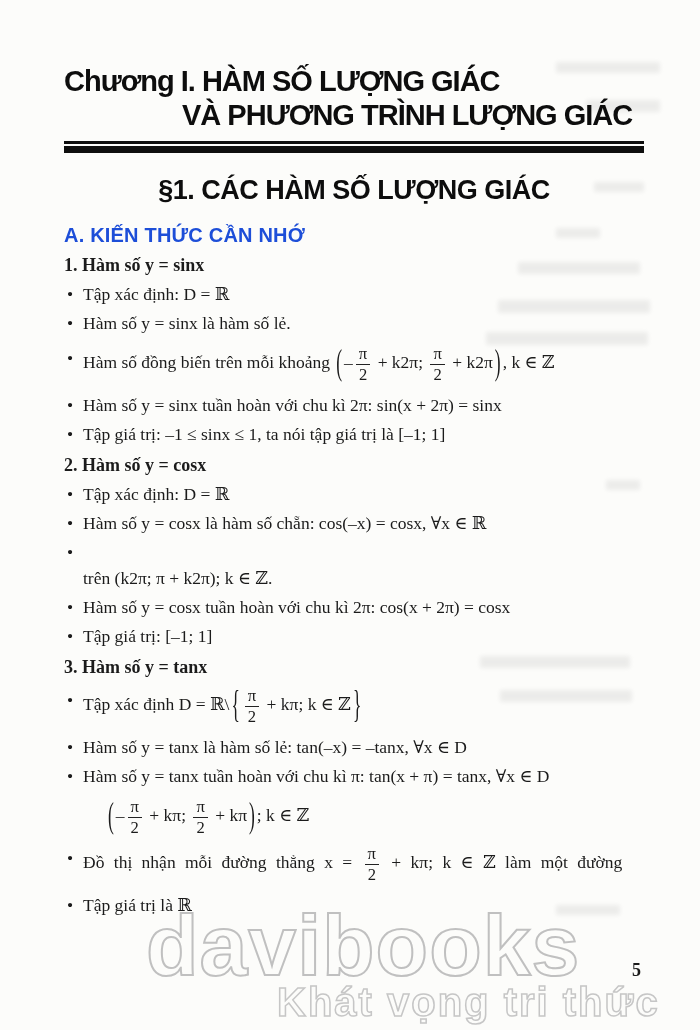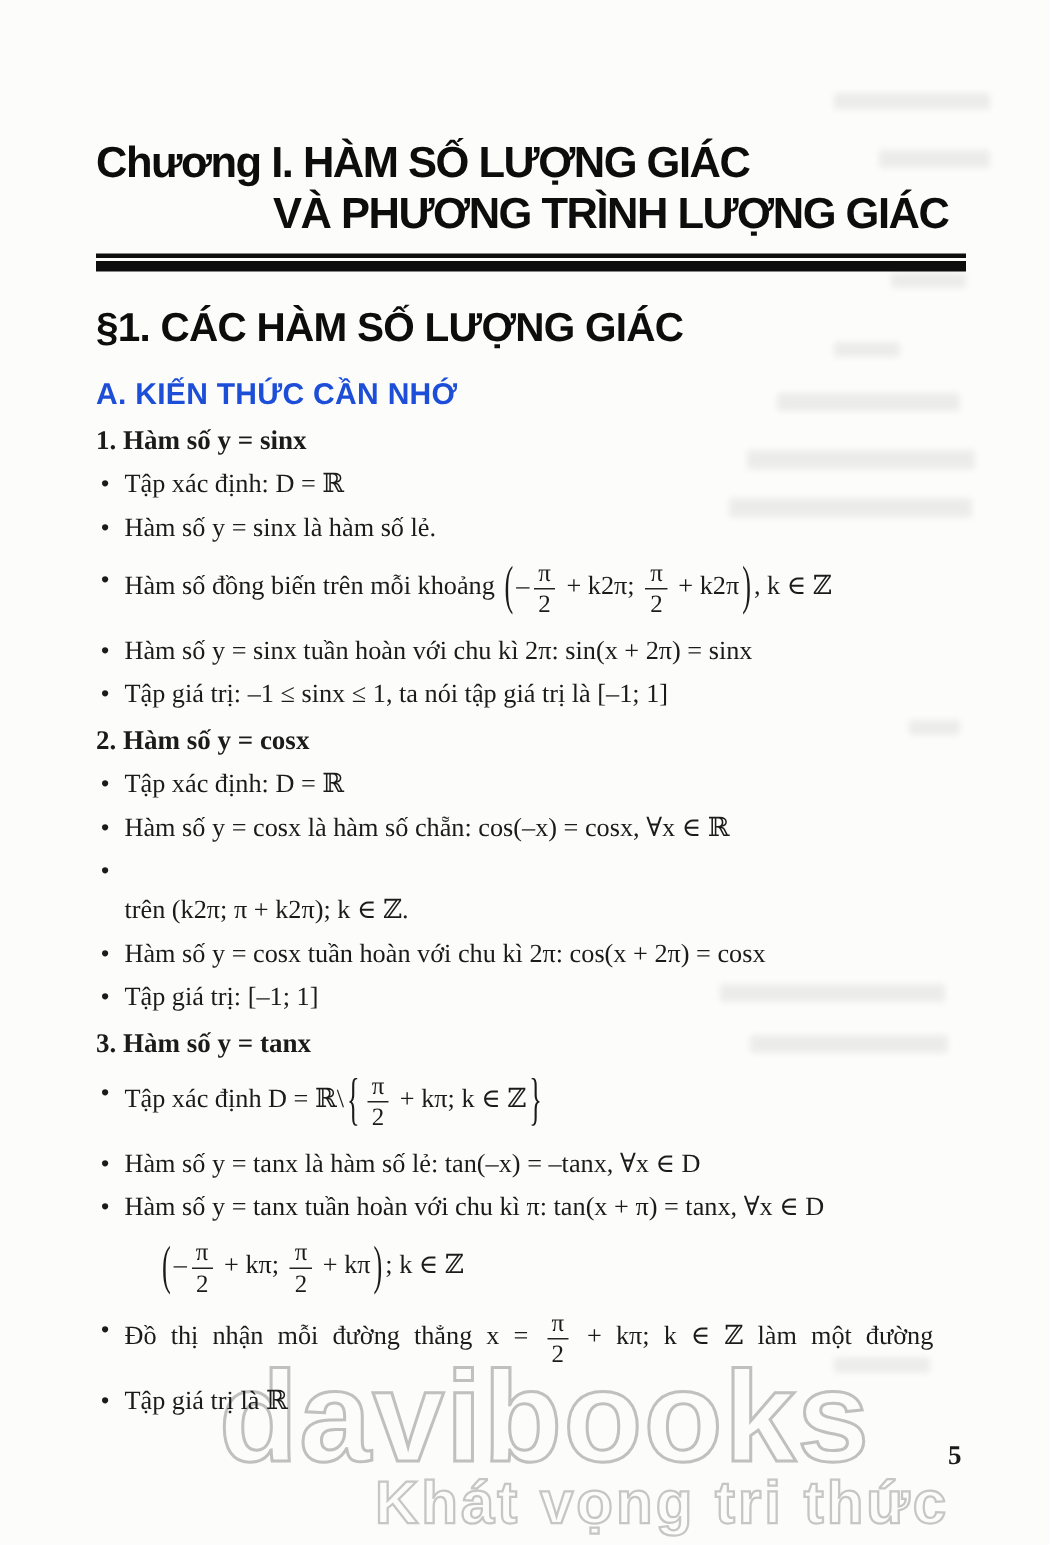--- a/index.html
+++ b/index.html
@@ -6,32 +6,32 @@
   html,body { background:#e8e8e8; }
   .page {
     position:relative;
     width:700px; height:1030px;
     margin:0 auto;
     background:#fcfcfa;
     overflow:hidden;
     font-family:"Liberation Serif","DejaVu Serif",serif;
     color:#1b1b1b;
   }
-  .content { position:relative; z-index:2; padding:92px 56px 0 64px; }
+  .content { position:relative; z-index:2; padding:64px 56px 0 64px; }
 
   
   .chapter-line { font-family:"Liberation Sans","DejaVu Sans",sans-serif;
     font-weight:700; font-size:29px; letter-spacing:-1px; color:#0d0d0d; line-height:1.18; }
   .chapter-line2 { margin-left:118px; }
   .chapter-rule { margin-top:9px; }
   .rule-thin  { height:3px; background:#0e0e0e; }
   .rule-thick { height:7px; background:#0e0e0e; margin-top:2px; }
 
   
-  .section-title { margin-top:22px; text-align:left;
+  .section-title { margin-top:22px; text-align:center;
     font-family:"Liberation Sans","DejaVu Sans",sans-serif;
     font-weight:700; font-size:27px; letter-spacing:-0.5px; color:#0d0d0d; }
   .part-title { margin:18px 0 8px;
     font-family:"Liberation Sans","DejaVu Sans",sans-serif;
     font-weight:600; font-size:20px; letter-spacing:0.2px; color:#1d4ed8; }
   .num-heading { font-weight:700; font-size:18px; margin:8px 0 5px; }
 
   
   .bl { display:flex; margin:3px 0; font-size:17.5px; line-height:26px; }
   .bt { width:19px; flex:none; padding-left:3px; }
@@ -51,21 +51,21 @@
     margin:0 2px; font-weight:400; }
   .bigb { display:inline-block; transform:scaleY(2.2); vertical-align:middle;
     margin:0 2px; font-weight:400; }
 
   
   .watermark { position:absolute; z-index:1; user-select:none; }
   .wm-brand { left:146px; top:896px;
     font-family:"Liberation Sans","DejaVu Sans",sans-serif; font-weight:700;
     font-size:86px; letter-spacing:1px; color:rgba(255,255,255,0.05);
     -webkit-text-stroke:2px #c0c0c0; }
-  .wm-slogan { left:250px; top:980px;
+  .wm-slogan { left:277px; top:980px;
     font-family:"Liberation Sans","DejaVu Sans",sans-serif; font-weight:700;
     font-size:40px; letter-spacing:2px; color:rgba(255,255,255,0.05);
     -webkit-text-stroke:1.5px #c6c6c6; }
 
   .page-number { position:absolute; z-index:2; left:632px; top:960px;
     font-weight:700; font-size:18px; }
 
   
   .smudge { position:absolute; z-index:0; background:#9a9a9a;
     opacity:0.16; filter:blur(2px); border-radius:2px; }

